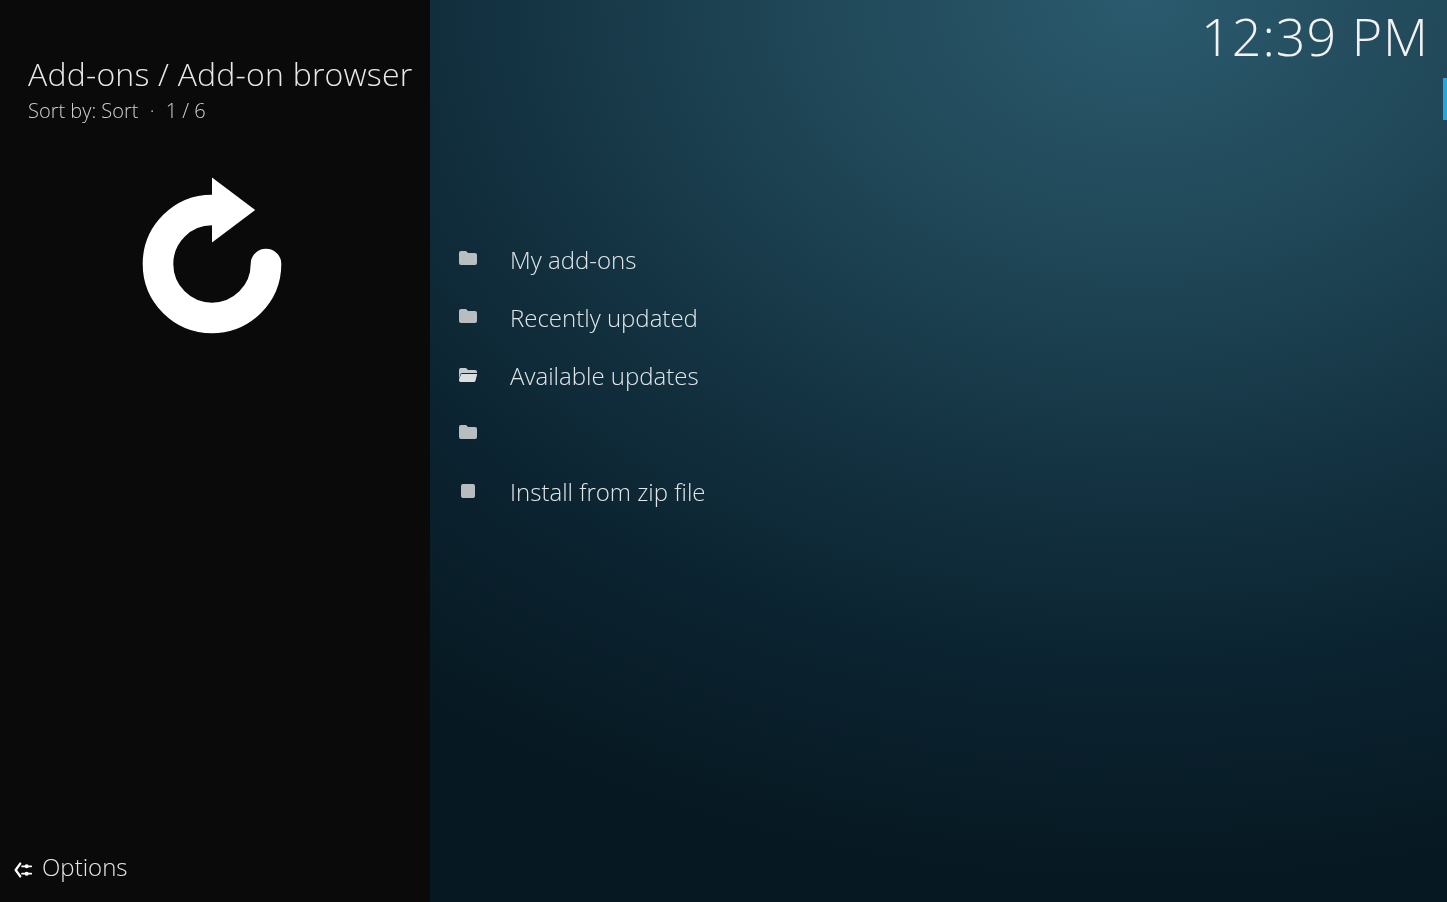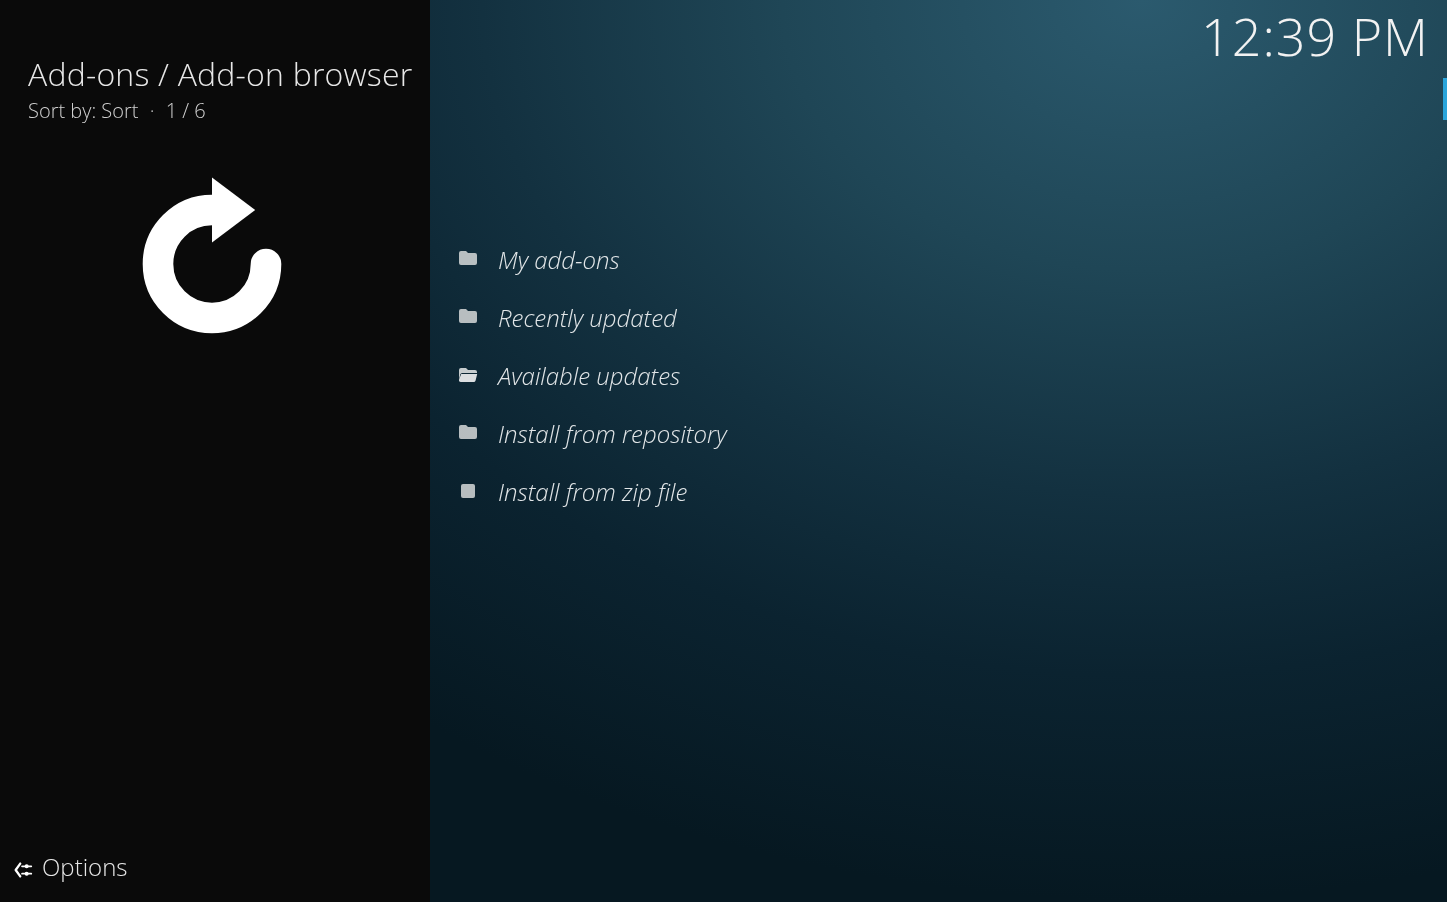--- a/index.html
+++ b/index.html
@@ -90,27 +90,26 @@
   
   .list {
     position: absolute;
     left: 22px; top: 230px;
     width: 960px;
   }
   .list-item {
     display: flex;
     align-items: center;
     height: 58px;
-    gap: 16px;
+    gap: 28px;
     padding-left: 2px;
     color: #e2e6e8;
     font-size: 24px;
     font-weight: 300;
     cursor: pointer;
-    font-style: italic;
   }
   .list-item .icon-slot {
     width: 28px; height: 28px;
     display: flex; align-items: center; justify-content: center;
     opacity: 0.85;
   }
   .list-item .icon-slot svg { width: 24px; height: 24px; }
   .list-item .label { }
 </style>
 </head>
@@ -178,21 +177,20 @@
             </svg>
         </span>
         <span class="label">Available updates</span>
       </div>
       <div class="list-item">
         <span class="icon-slot">
           <svg viewBox="0 0 24 24">
               <path fill="#d6d9d9" d="M3 6a2 2 0 0 1 2-2h5l2 2h7a2 2 0 0 1 2 2v8a2 2 0 0 1-2 2H5a2 2 0 0 1-2-2V6z"></path>
             </svg>
         </span>
-        <span class="label">Install from repository</span>
       </div>
       <div class="list-item">
         <span class="icon-slot">
           <svg viewBox="0 0 24 24" width="14" height="14" style="margin:auto">
               <rect x="5" y="5" width="14" height="14" rx="2" fill="#d6d9d9"></rect>
             </svg>
         </span>
         <span class="label">Install from zip file</span>
       </div>
     </div>

